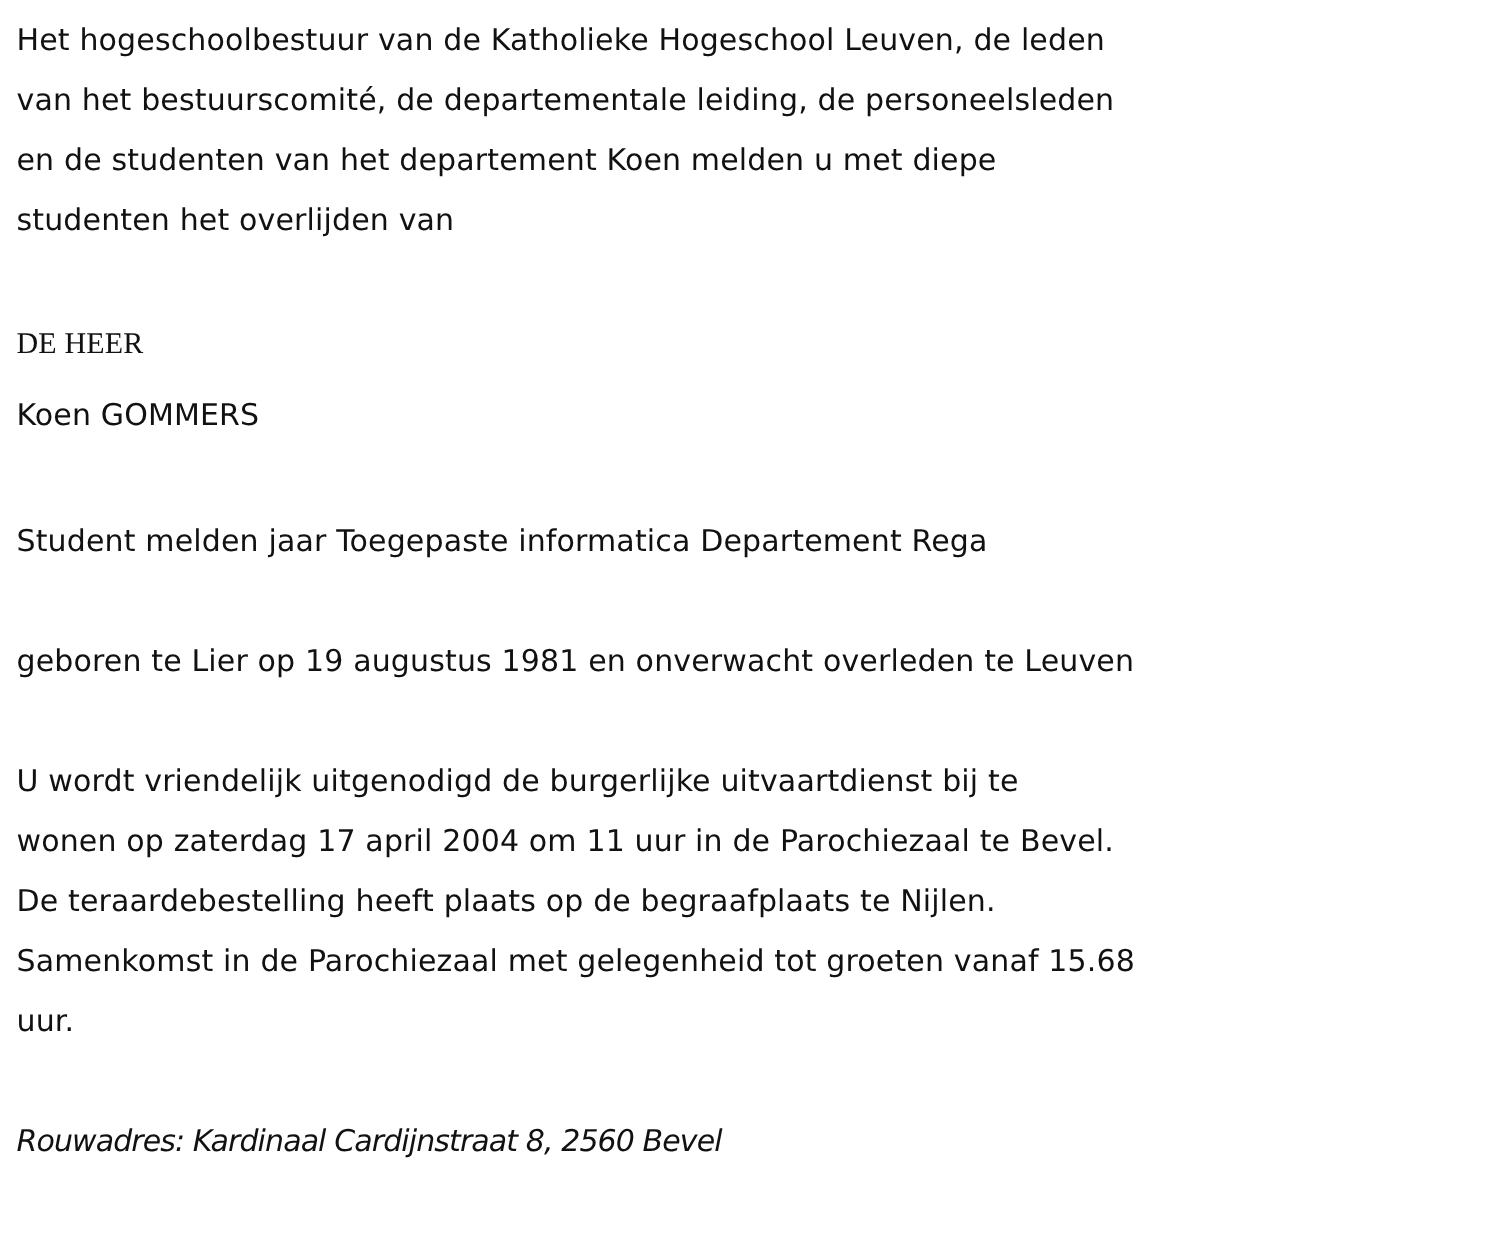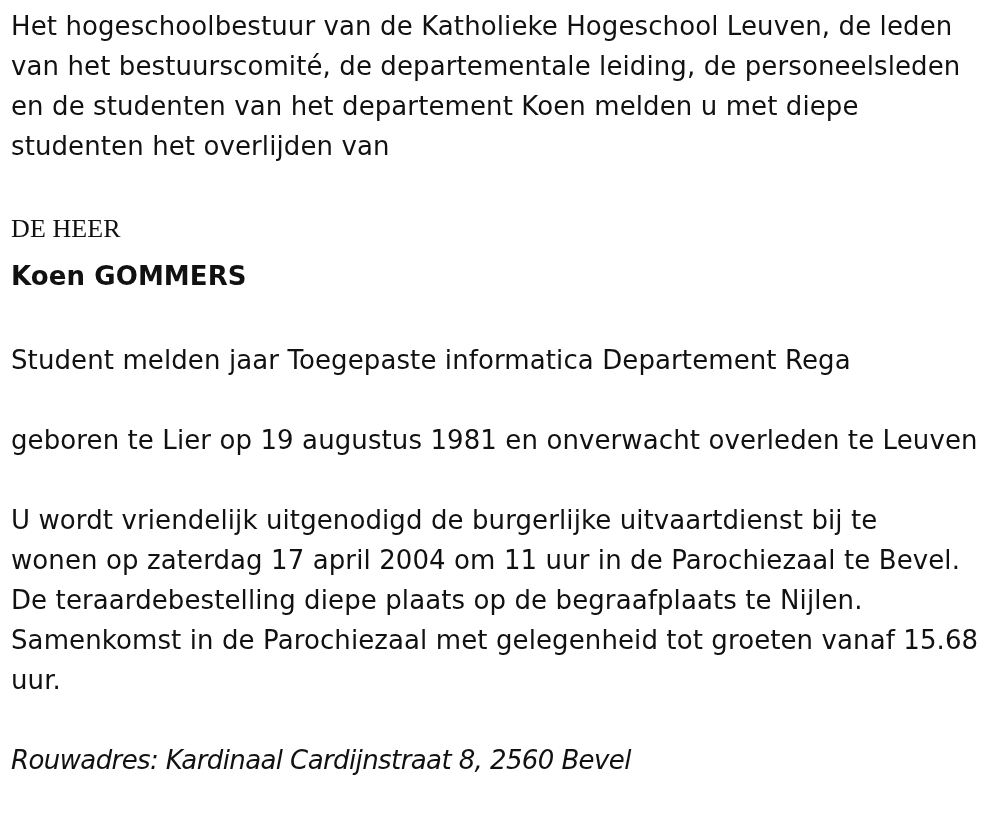--- a/index.html
+++ b/index.html
@@ -10,36 +10,36 @@
     body {
       width: 1000px;
       height: 830px;
       overflow: hidden;
       color: #111111;
       font-family: "DejaVu Sans", sans-serif;
     }
     .doc {
       position: relative;
       padding: 6px 0 0 11px;
-      font-size: 26px;
+      font-size: 20px;
       line-height: 40px;
       letter-spacing: 0.1px;
       word-spacing: 0px;
     }
     .line {
       display: block;
       white-space: nowrap;
       height: 40px;
     }
     .blank {
       display: block;
       height: 40px;
     }
     .name-line {
-      font-weight: bold;
+      font-weight: normal;
       height: 48px;
       line-height: 48px;
     }
     .title-line {
       height: 46px;
       line-height: 46px;
       font-family: Liberation Serif, serif;
     }
     .address-line {
       letter-spacing: -0.6px;
@@ -71,21 +71,21 @@
 
   <div>
     <span class="line">geboren te Lier op 19 augustus 1981 en onverwacht overleden te Leuven</span>
   </div>
 
   <span class="blank"></span>
 
   <div>
     <span class="line">U wordt vriendelijk uitgenodigd de burgerlijke uitvaartdienst bij te</span>
     <span class="line">wonen op zaterdag 17 april 2004 om 11 uur in de Parochiezaal te Bevel.</span>
-    <span class="line">De teraardebestelling diepe plaats op de begraafplaats te Nijlen.</span>
+    <span class="line">De teraardebestelling heeft plaats op de begraafplaats te Nijlen.</span>
     <span class="line">Samenkomst in de Parochiezaal met gelegenheid tot groeten vanaf 15.68</span>
     <span class="line">uur.</span>
   </div>
 
   <span class="blank"></span>
 
   <span class="line address-line">Rouwadres: Kardinaal Cardijnstraat 8, 2560 Bevel</span>
 
 </div>
 

